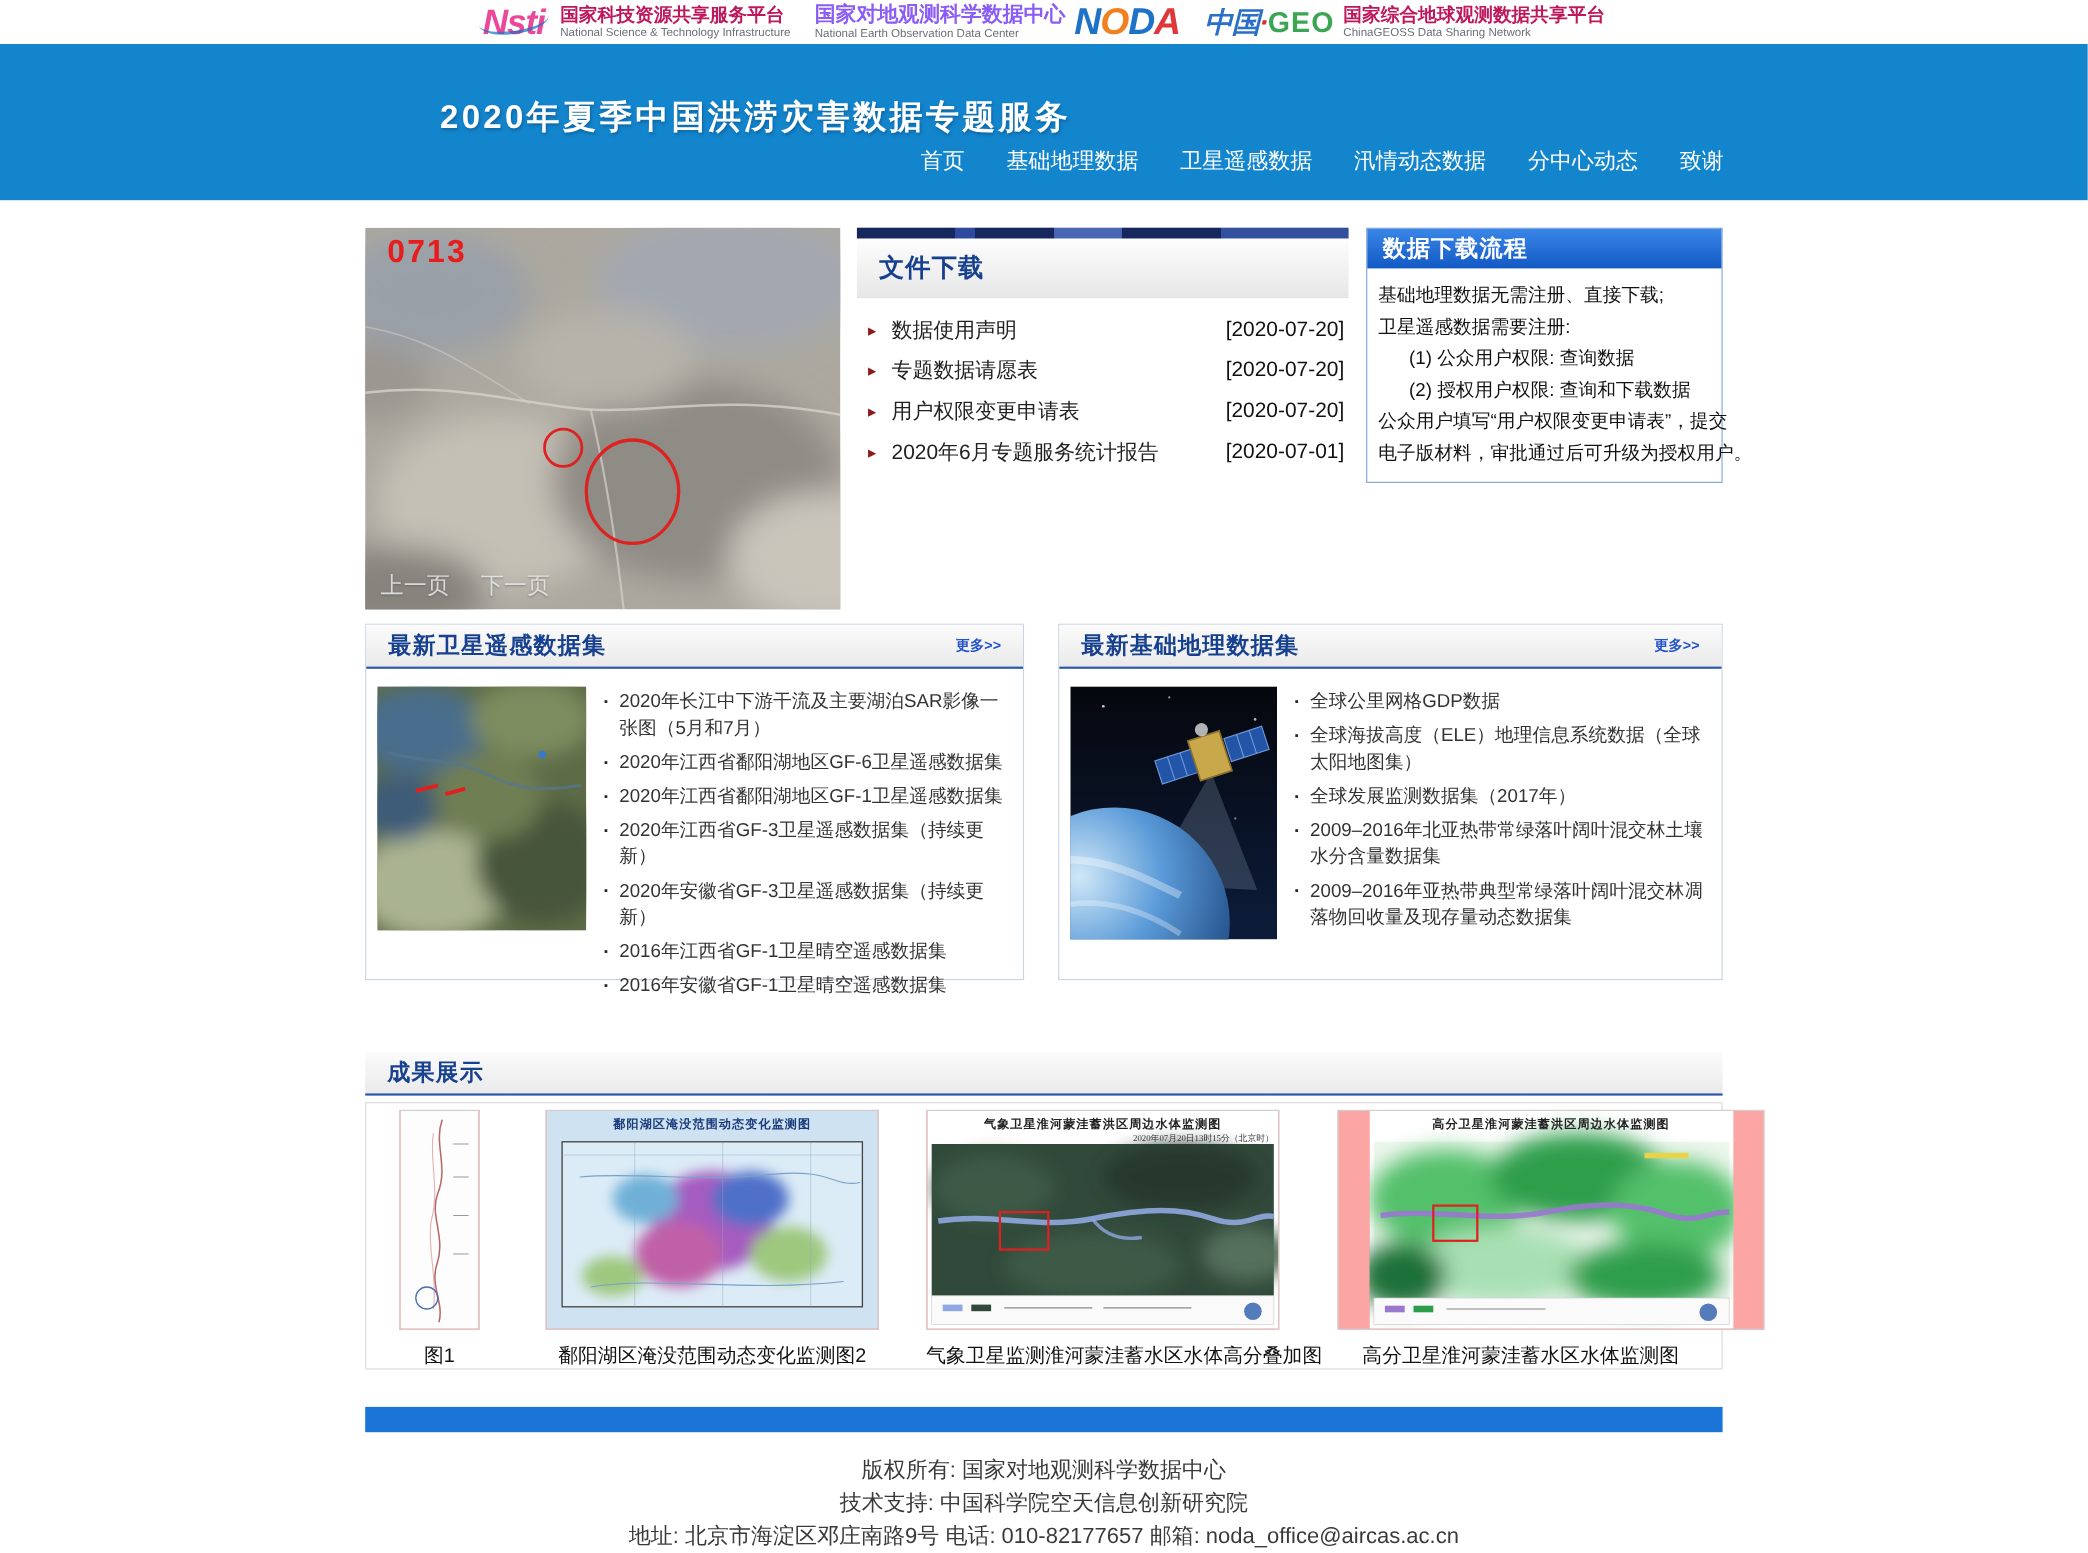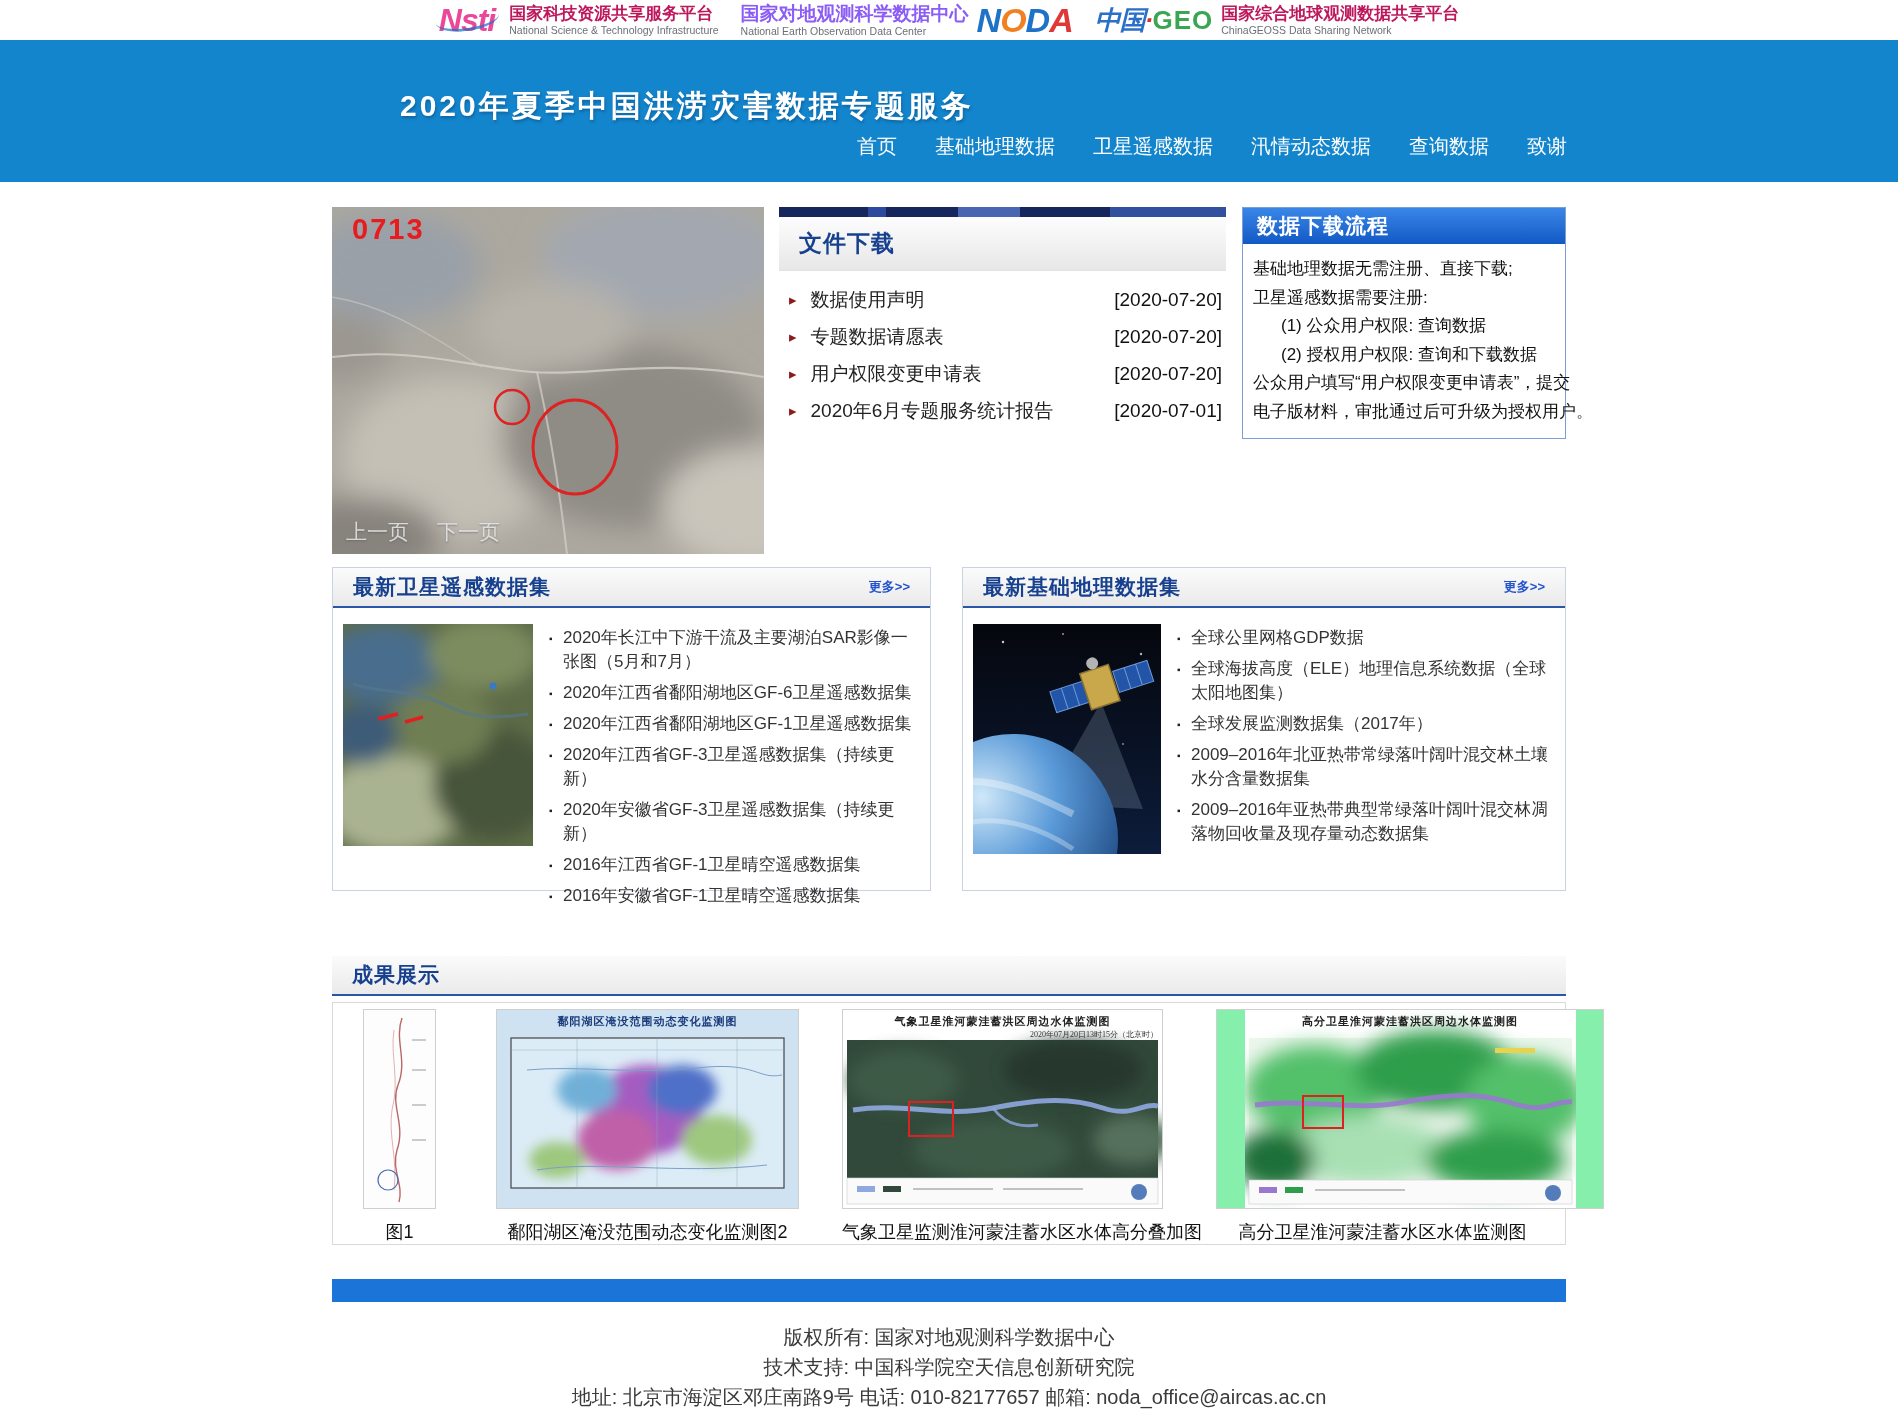--- a/index.html
+++ b/index.html
@@ -78,21 +78,21 @@
   .panel-body { display:flex; padding:16px 12px 16px 10px; height:282px; }
   .thumb { flex:none; cursor:pointer; }
   .panel-list { list-style:none; margin:2px 0 0 0; padding:0 0 0 16px; flex:1; }
   .panel-list li { position:relative; padding-left:14px; margin-bottom:7px;
     font-size:17px; line-height:24px; color:#333; cursor:pointer;}
   .sq-bullet { position:absolute; left:0; top:1px; font-size:10px; color:#222; }
   
   .results-head { margin-top:65px; }
   .results-body { margin-top:6px; border:1px solid #d9d9d9; height:243px; position:relative; background:#fff;}
   .r-item { position:absolute; top:6px; text-align:center; cursor:pointer;}
-  .r-thumb { position:relative; border:1px solid #cfcfcf; background:#86efac; overflow:hidden;}
+  .r-thumb { position:relative; border:1px solid #cfcfcf; background:#fca5a5; overflow:hidden;}
   .r-caption { margin-top:11px; font-size:18px; color:#111; white-space:nowrap;}
   .img-title { position:absolute; top:4px; left:0; right:0; text-align:center;
     font-size:11px; font-weight:bold; color:#222; letter-spacing:1px; white-space:nowrap;}
   .img-title.navy { color:#1a3a7c; }
   .img-sub { position:absolute; top:19px; right:4px; font-size:8px; color:#333; white-space:nowrap;}
   #r1 { left:30px; width:73px; } #r1 .r-thumb{ width:73px; height:200px;}
   #r2 { left:163px; width:303px;} #r2 .r-thumb{ width:303px; height:200px;}
   #r3 { left:509px; width:258px;font-family:Liberation Serif, serif;} #r3 .r-thumb{ width:321px; height:200px;}
   #r4 { left:883px; width:333px;} #r4 .r-thumb{ width:388px; height:200px;}
   
@@ -127,21 +127,21 @@
   </div>
 </div>
 
 <div class="banner">
   <div class="banner-title">2020年夏季中国洪涝灾害数据专题服务</div>
   <div class="nav">
     <a>首页</a>
     <a>基础地理数据</a>
     <a>卫星遥感数据</a>
     <a>汛情动态数据</a>
-    <a>查询数据</a>
+    <a>分中心动态</a>
     <a>致谢</a>
   </div>
 </div>
 
 <div class="content">
 
   <div class="row1">
 
     <div class="hero">
       <svg width="432" height="347" viewBox="0 0 432 347">

